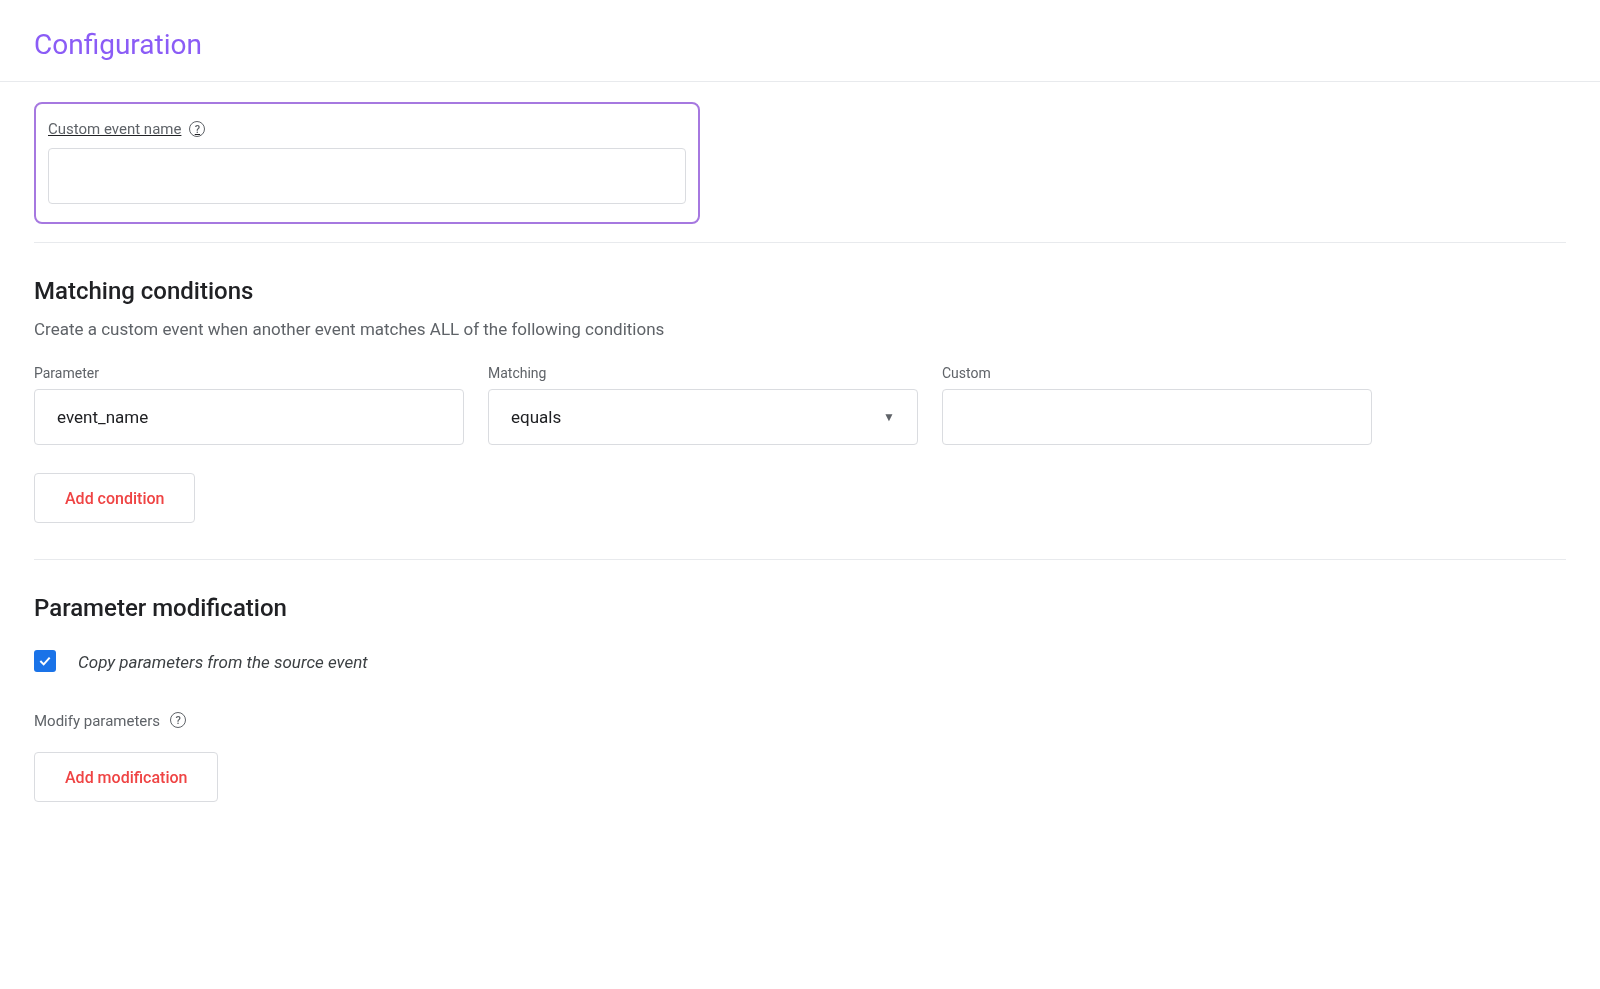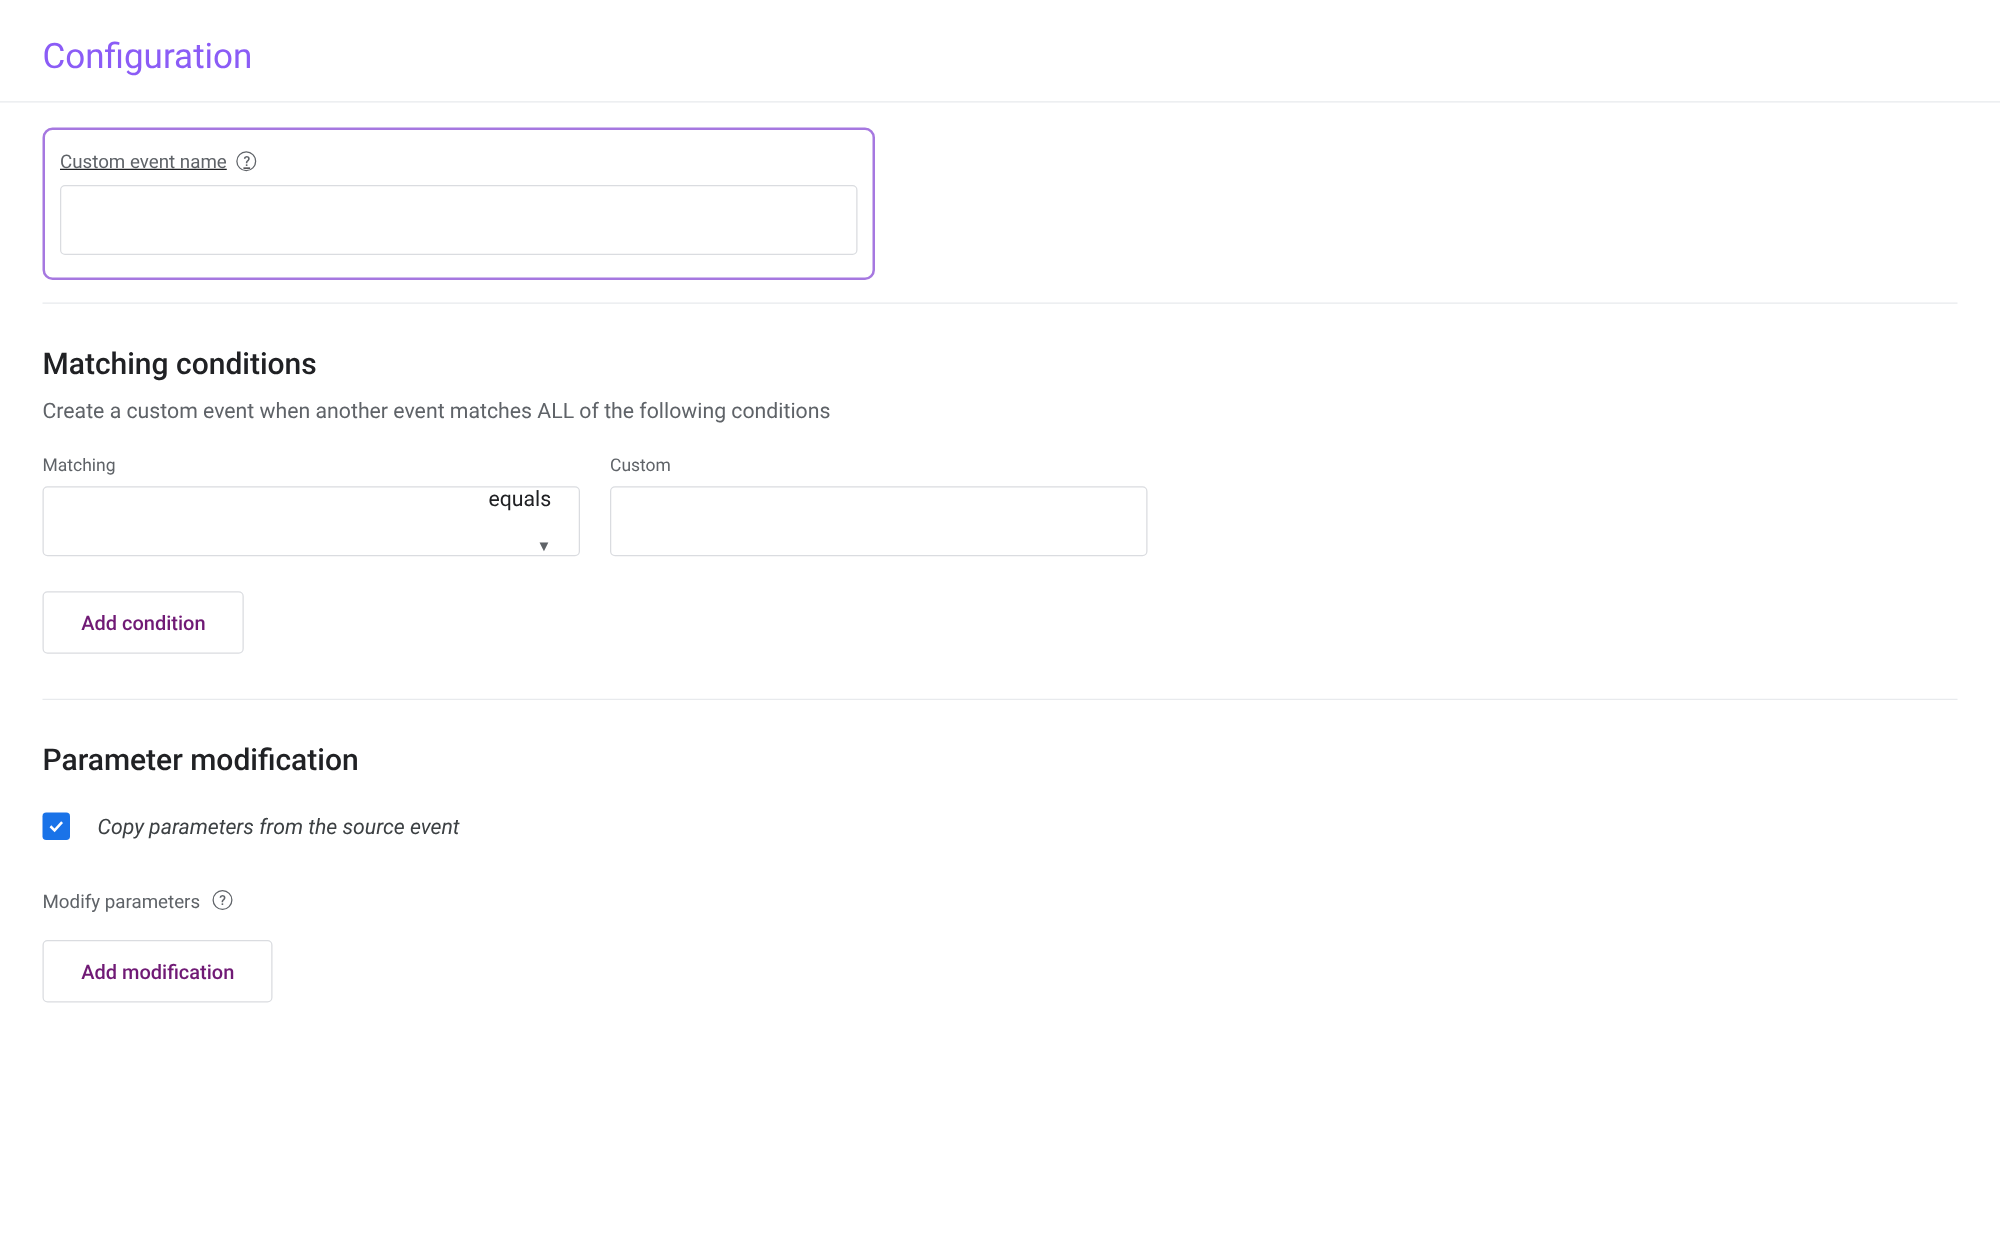--- a/index.html
+++ b/index.html
@@ -109,25 +109,24 @@
     }
     .operator-select {
       width: 430px;
       height: 56px;
       border: 1px solid #dadce0;
       border-radius: 4px;
       padding: 0 22px;
       font-size: 17px;
       color: #202124;
       display: flex;
-      align-items: flex-end;
+      align-items: center;
       justify-content: space-between;
       cursor: pointer;
       background: #fff;
-      flex-direction: column;
     }
     .dropdown-arrow {
       color: #5f6368;
       font-size: 12px;
     }
     .value-input {
       width: 430px;
       height: 56px;
       border: 1px solid #dadce0;
       border-radius: 4px;
@@ -139,21 +138,21 @@
     }
     .secondary-button {
       display: inline-flex;
       align-items: center;
       justify-content: center;
       height: 50px;
       padding: 0 30px;
       border: 1px solid #dadce0;
       border-radius: 4px;
       background: #fff;
-      color: #701a75;
+      color: #ef4444;
       font-size: 16px;
       font-weight: 500;
       cursor: pointer;
       font-family: inherit;
     }
     .section-spacer {
       height: 36px;
     }
     .checkbox-row {
       display: flex;
@@ -210,20 +209,24 @@
     <input type="text" class="text-input" value="" style="">
   </div>
 
   <div class="section-divider"></div>
 
   <div class="section-heading">Matching conditions</div>
   <div class="section-subtext">Create a custom event when another event matches ALL of the following conditions</div>
 
   <div class="conditions-row">
     <div class="condition-col">
+      <div class="col-label">Parameter</div>
+      <input type="text" class="param-input" value="event_name" style="">
+    </div>
+    <div class="condition-col">
       <div class="col-label">Matching</div>
       <div class="operator-select">
         <span>equals</span>
         <span class="dropdown-arrow">▼</span>
       </div>
     </div>
     <div class="condition-col">
       <div class="col-label">Custom</div>
       <input type="text" class="value-input" value="" style="">
     </div>

